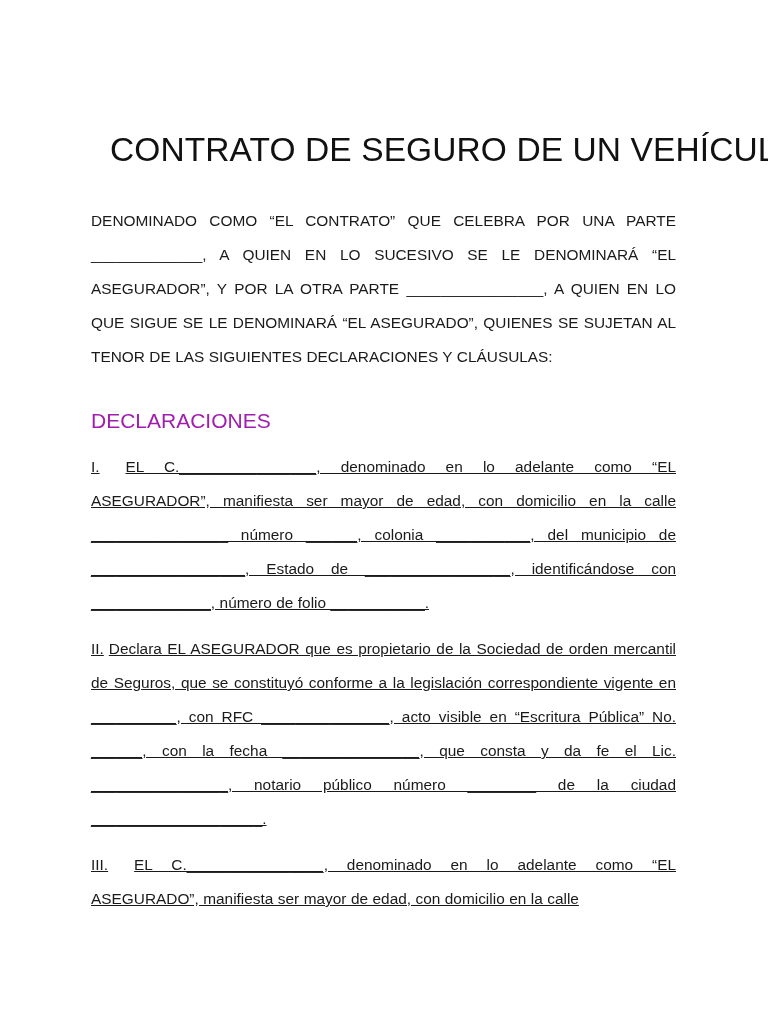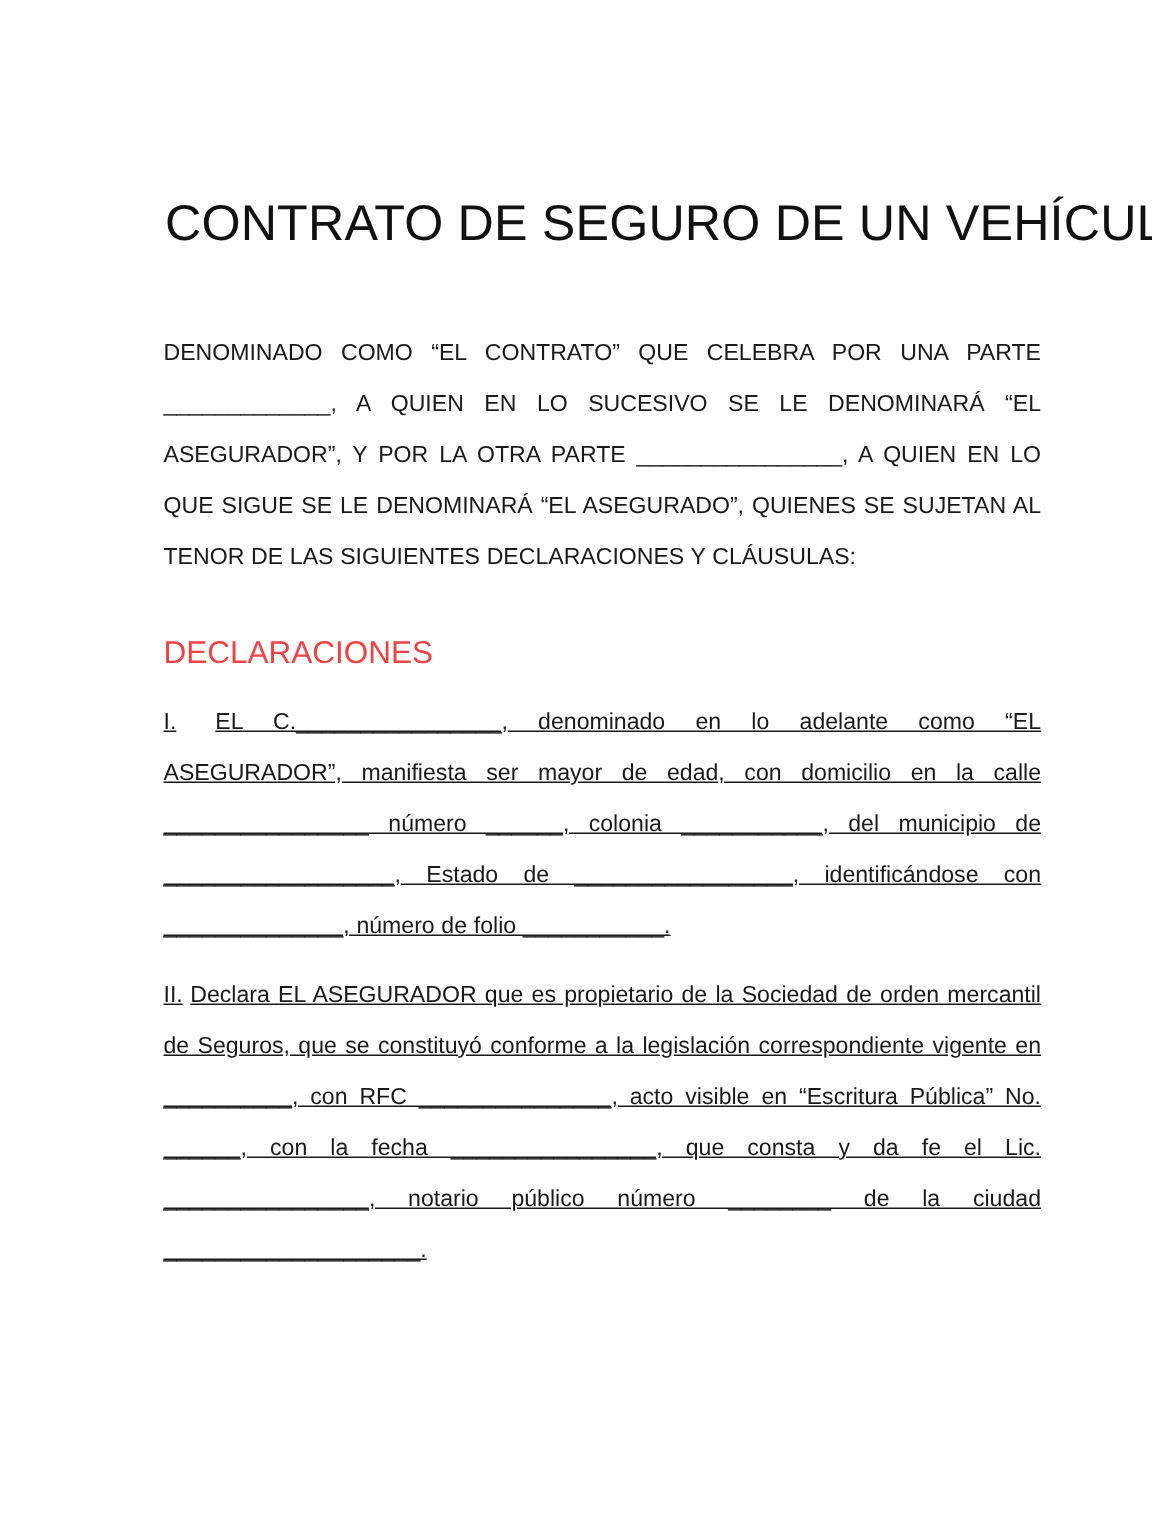--- a/index.html
+++ b/index.html
@@ -32,23 +32,22 @@
     font-weight: 400;
     line-height: 42px;
     letter-spacing: 0.1px;
     white-space: nowrap;
     color: #111111;
   }
 
   .body-block {
     position: absolute;
     left: 91px;
-    top: 219px;
+    top: 204px;
     width: 585px;
-    margin-left: 18px;
   }
 
   p.para {
     margin: 0;
     padding: 0;
     font-size: 15.4px;
     line-height: 34px;
     text-align: justify;
     text-justify: inter-word;
     color: #1a1a1a;
@@ -64,21 +63,21 @@
     
     text-align: justify;
   }
 
   .section-heading {
     margin: 0;
     padding: 0;
     font-size: 21px;
     font-weight: 400;
     line-height: 34px;
-    color: #ef4444;
+    color: #a21caf;
   }
 
   .heading-wrap {
     margin-top: 30px;
     margin-bottom: 12px;
   }
 
   
   .num-gap {
     display: inline-block;
@@ -101,16 +100,17 @@
     <p class="para">DENOMINADO COMO “EL CONTRATO” QUE CELEBRA POR UNA PARTE _____________, A QUIEN EN LO SUCESIVO SE LE DENOMINARÁ “EL ASEGURADOR”, Y POR LA OTRA PARTE ________________, A QUIEN EN LO QUE SIGUE SE LE DENOMINARÁ “EL ASEGURADO”, QUIENES SE SUJETAN AL TENOR DE LAS SIGUIENTES DECLARACIONES Y CLÁUSULAS:</p>
 
     <div class="heading-wrap">
       <h2 class="section-heading">DECLARACIONES</h2>
     </div>
 
     <p class="para spaced-top"><span>I.</span><span class="num-gap"></span><span>EL C.________________, denominado en lo adelante como “EL ASEGURADOR”, manifiesta ser mayor de edad, con domicilio en la calle ________________ número ______, colonia ___________, del municipio de __________________, Estado de _________________, identificándose con ______________, número de folio ___________.</span></p>
 
     <p class="para spaced-top loose"><span>II.</span><span class="num-gap-sm"></span><span>Declara EL ASEGURADOR que es propietario de la Sociedad de orden mercantil de Seguros, que se constituyó conforme a la legislación correspondiente vigente en __________, con RFC _______________, acto visible en “Escritura Pública” No. ______, con la fecha ________________, que consta y da fe el Lic. ________________, notario público número ________ de la ciudad ____________________.</span></p>
 
+    <p class="para spaced-top"><span>III.</span><span class="num-gap"></span><span>EL C.________________, denominado en lo adelante como “EL ASEGURADO”, manifiesta ser mayor de edad, con domicilio en la calle</span></p>
 
   </div>
 
 </div>
 
 </body></html>

